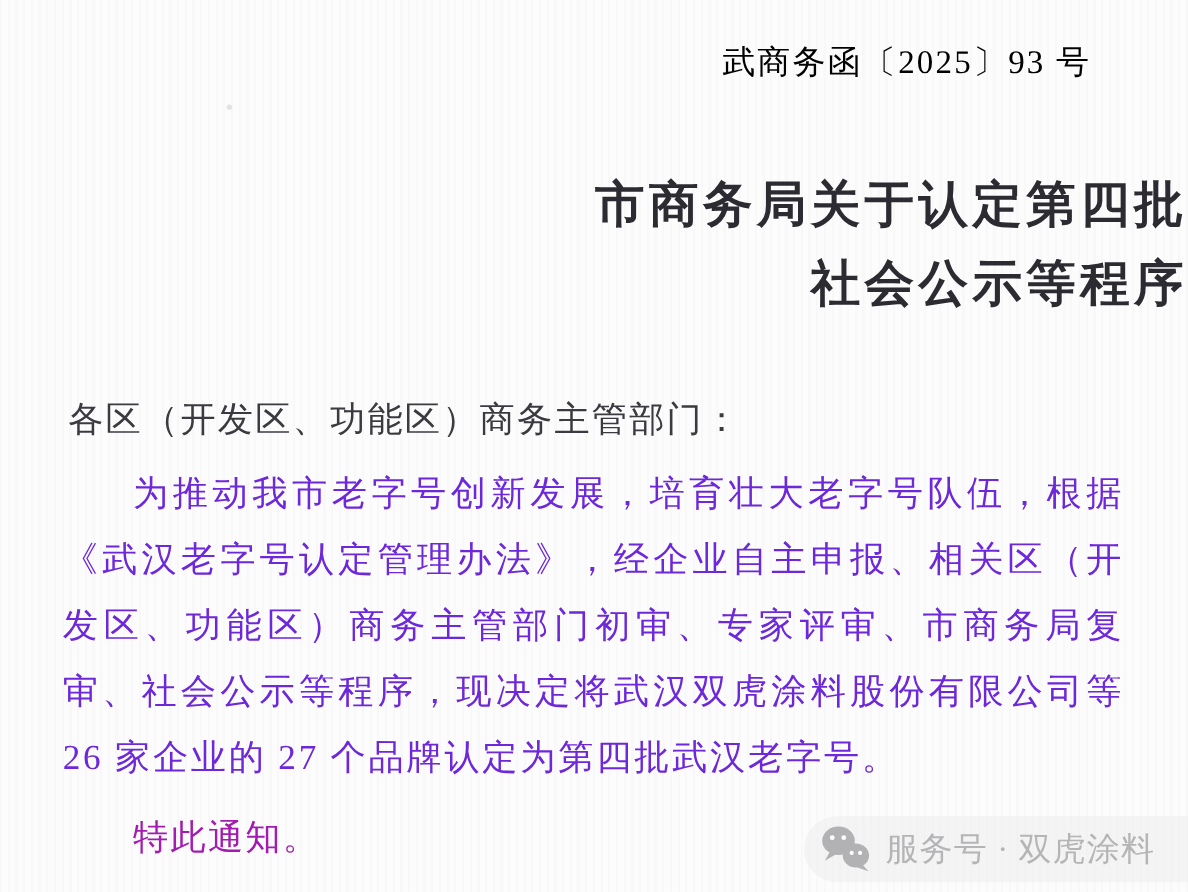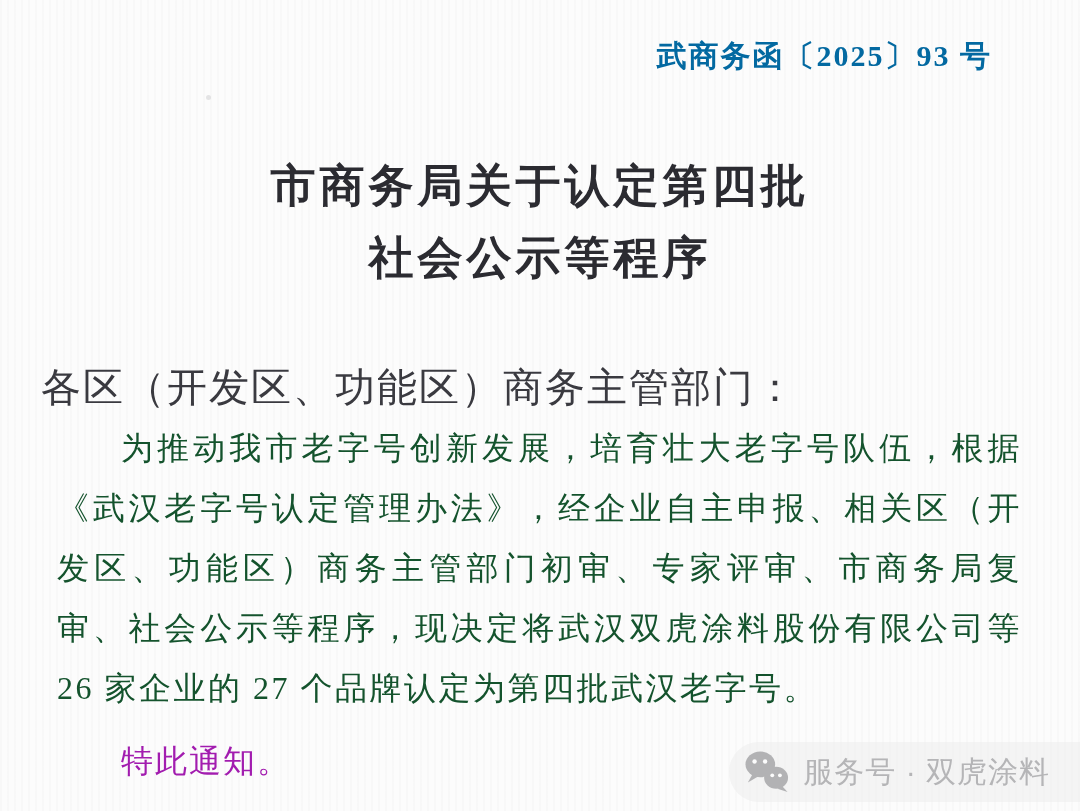--- a/index.html
+++ b/index.html
@@ -34,57 +34,56 @@
     height: 5px;
     border-radius: 50%;
     background: rgba(120,120,130,0.18);
   }
   .doc-number {
     position: absolute;
     top: 36px;
     right: 88px;
     font-size: 30px;
     letter-spacing: 2px;
-    color: #0369a1;
+    color: #000000;
     white-space: nowrap;
-    font-weight: bold;
   }
   .title-block {
     position: absolute;
     top: 150px;
     left: 0;
     width: 100%;
-    text-align: center;
+    text-align: right;
     font-weight: bold;
     font-size: 45px;
     line-height: 72px;
     letter-spacing: 4px;
     color: #2b2b31;
   }
   .salutation {
     position: absolute;
     top: 360px;
-    left: 41px;
+    left: 62px;
     right: 58px;
-    font-size: 40px;
+    font-size: 32px;
     letter-spacing: 2px;
     color: #3a3a40;
     white-space: nowrap;
   }
   .body-paragraph {
     position: absolute;
     top: 418px;
     left: 57px;
     right: 58px;
     font-size: 32px;
     line-height: 60px;
     letter-spacing: 2.5px;
     text-align: justify;
     text-indent: 2em;
-    color: #14532d;
+    color: #6d28d9;
   }
   .closing {
     position: absolute;
     top: 740px;
     left: 57px;
     font-size: 32px;
     letter-spacing: 2px;
     text-indent: 2em;
     color: #a21caf;
   }
@@ -92,21 +91,21 @@
     position: absolute;
     top: 742px;
     right: 0;
     height: 60px;
     display: flex;
     align-items: center;
     gap: 12px;
     padding: 0 30px 0 14px;
     background: rgba(236,236,236,0.55);
     border-radius: 30px 0 0 30px;
-    font-family: Liberation Sans, sans-serif;
+    font-family: Liberation Serif, serif;
   }
   .watermark-badge .wm-label {
     font-size: 30px;
     letter-spacing: 1px;
     color: #b5b5b7;
     white-space: nowrap;
   }
   .wechat-icon-box {
     width: 48px;
     height: 48px;

